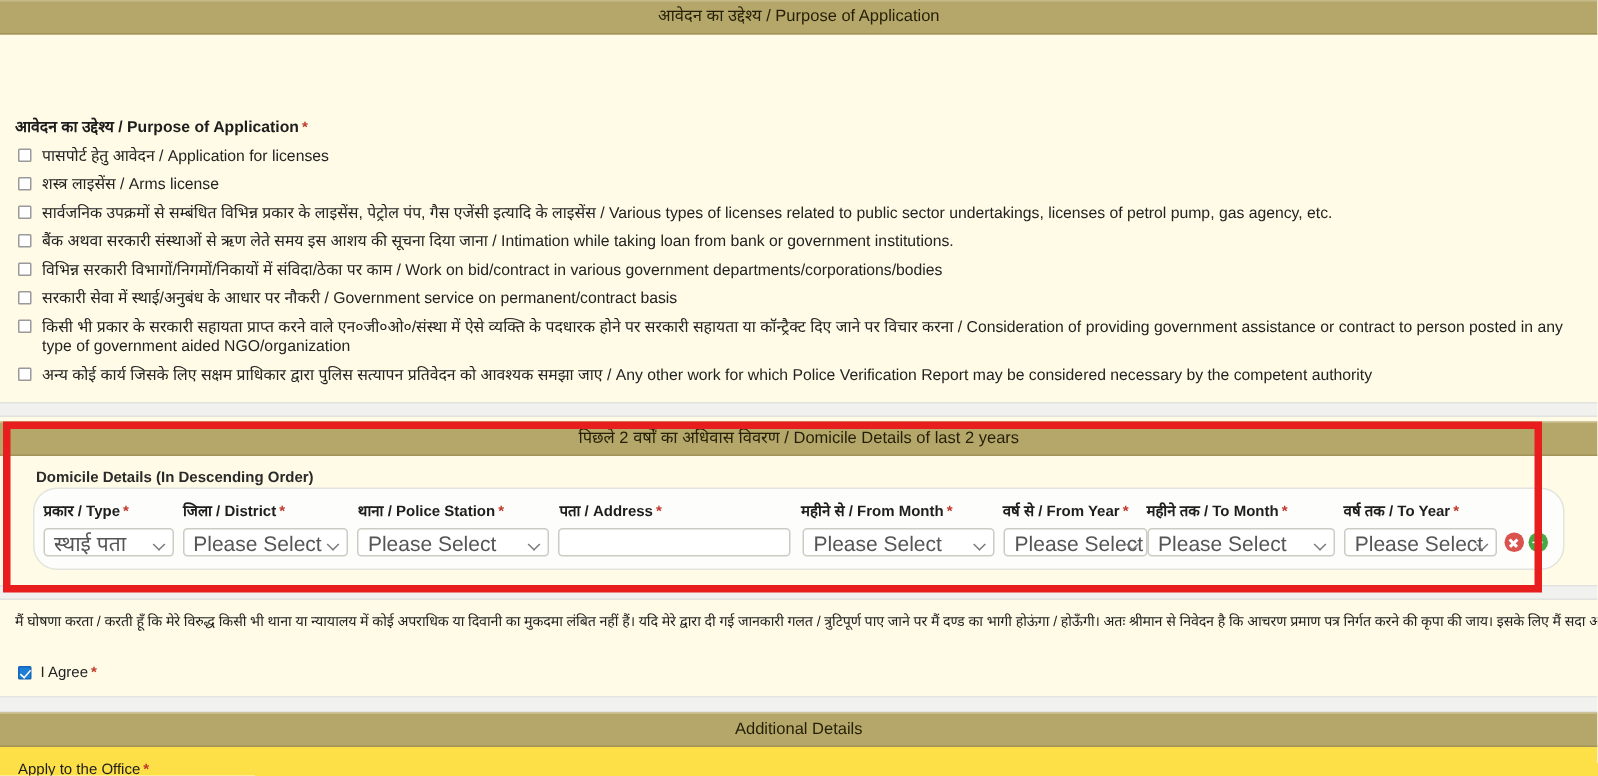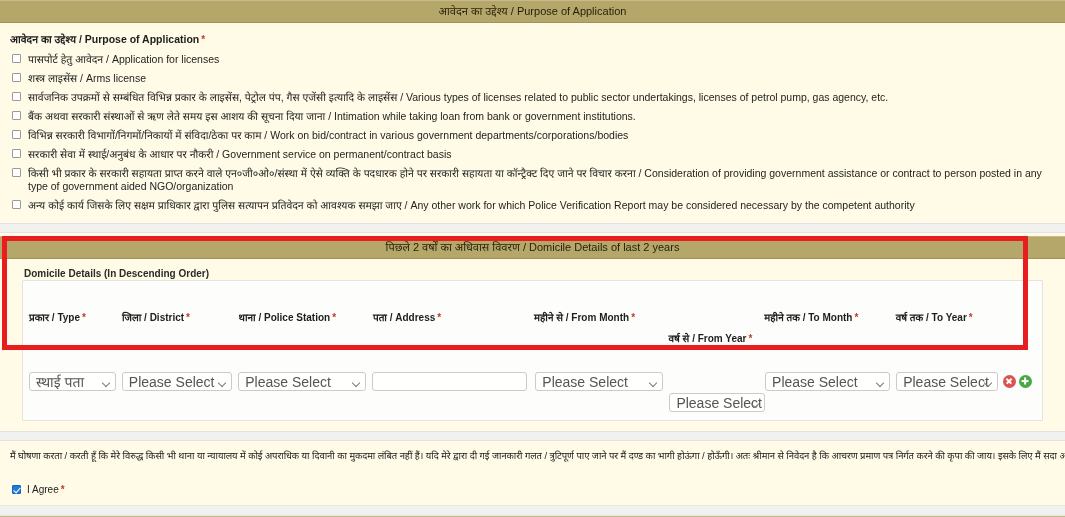--- a/index.html
+++ b/index.html
@@ -36,20 +36,21 @@
 
   
   #purpose-section {
     padding: 0 0 8px 0;
   }
   .field-label {
     font-weight: bold;
     font-size: 10.5px;
     padding: 9px 0 4px 10px;
     color: #1d1d1d;
+    margin-top: 45px;
   }
   .req {
     color: #c0392b;
     font-weight: bold;
     font-size: 10px;
     margin-left: 2px;
   }
   .cb-row {
     display: flex;
     align-items: flex-start;
@@ -120,21 +121,21 @@
   }
   .fieldset-title {
     font-size: 10px;
     font-weight: bold;
     color: #2a2a2a;
     padding: 3px 0 1px 16px;
   }
   .inner-box {
     margin: 0 22px 0 14px;
     border: 1px solid #e4e4de;
-    border-radius: 1px;
+    border-radius: 16px;
     background: #fdfdfb;
     padding: 5px 0 8px 0;
   }
   .hdr-row, .inp-row {
     display: flex;
     align-items: center;
     padding: 0 0 0 4px;
   }
   .hdr-row {
     padding-top: 2px;
@@ -146,21 +147,21 @@
     color: #1e1e1e;
     white-space: nowrap;
   }
   .inp-row { padding-top: 2px; }
 
   .c-type    { width: 88px;  margin-left: 2px; }
   .c-dist    { width: 112px; margin-left: 6px; }
   .c-ps      { width: 130px; margin-left: 6px; }
   .c-addr    { width: 155px; margin-left: 6px; }
   .c-fmonth  { width: 130px; margin-left: 8px; }
-  .c-fyear   { width: 97px;  margin-left: 6px; margin-top: 43px; }
+  .c-fyear   { width: 97px;  margin-left: 6px; }
   .c-tmonth  { width: 127px; margin-left: 0; }
   .c-tyear   { width: 103px; margin-left: 6px; }
   .c-acts    { width: 40px;  margin-left: 5px; }
 
   .sel {
     position: relative;
     height: 19px;
     border: 1px solid #ccccc4;
     border-radius: 3px;
     background: #fff;

